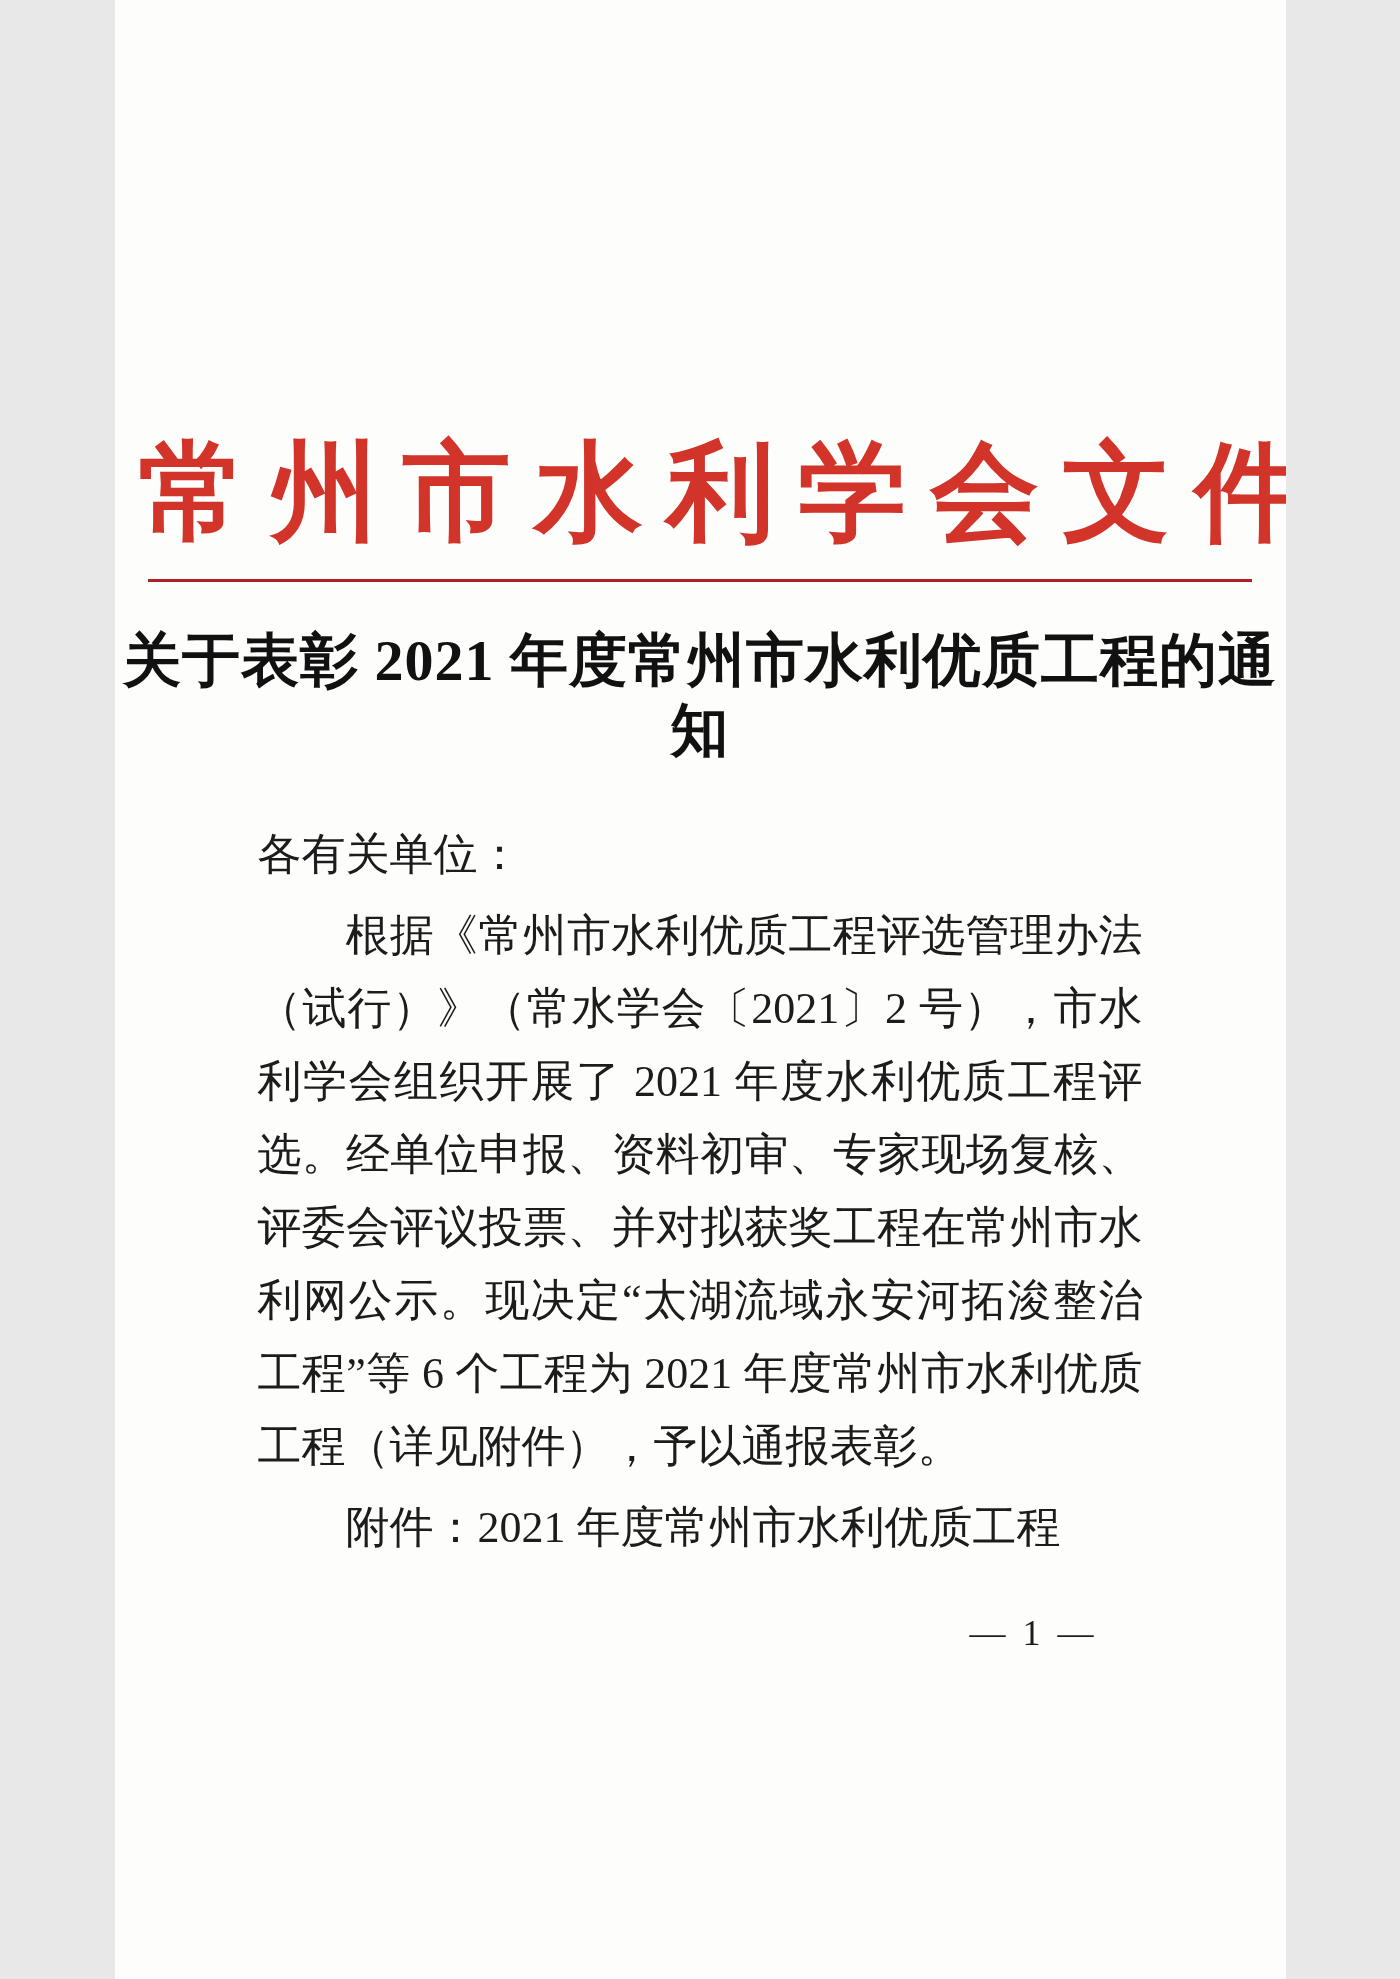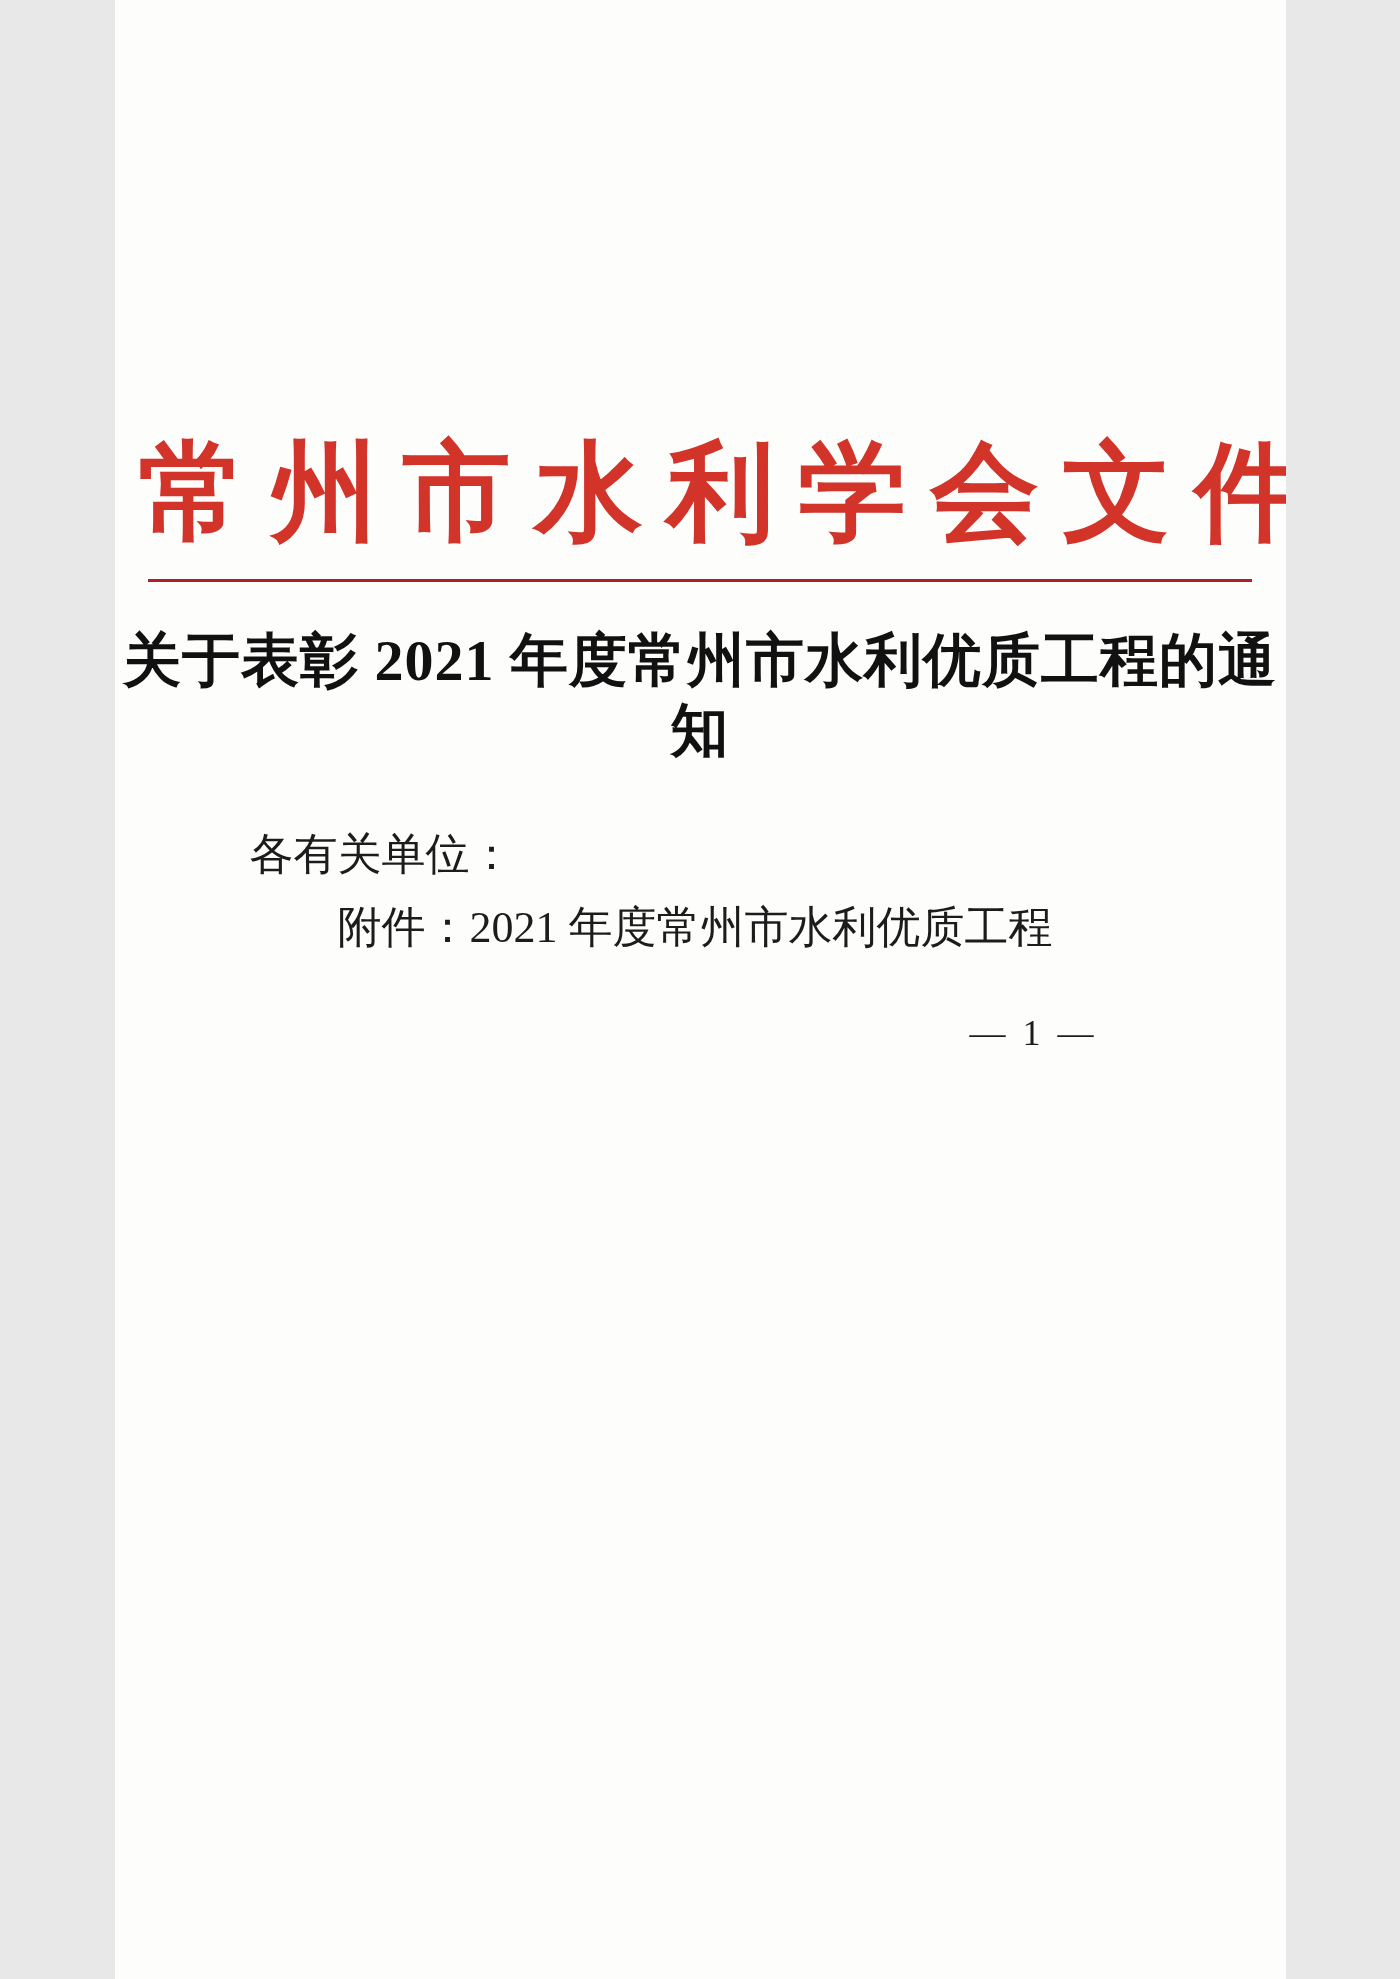--- a/index.html
+++ b/index.html
@@ -53,21 +53,21 @@
   }
   .body-text {
     margin-top: 52px;
     padding: 0 135px;
     font-size: 44px;
     line-height: 73px;
     text-align: justify;
     text-justify: inter-ideograph;
   }
   .body-text p {
-    margin: 0;
+    margin: 8px;
   }
   .para-indent {
     text-indent: 2em;
   }
   .attachment-line {
     margin-top: 76px;
   }
   .page-number {
     margin-top: 48px;
     padding-right: 188px;
@@ -84,18 +84,19 @@
 
   <div class="org-title">常州市水利学会文件</div>
 
 
   <div class="red-rule"></div>
 
   <div class="notice-title">关于表彰 2021 年度常州市水利优质工程的通知</div>
 
   <div class="body-text">
     <p>各有关单位：</p>
+    <p class="para-indent">根据《常州市水利优质工程评选管理办法（试行）》（常水学会〔2021〕2 号），市水利学会组织开展了 2021 年度水利优质工程评选。经单位申报、资料初审、专家现场复核、评委会评议投票、并对拟获奖工程在常州市水利网公示。现决定“太湖流域永安河拓浚整治工程”等 6 个工程为 2021 年度常州市水利优质工程（详见附件），予以通报表彰。</p>
     <p class="para-indent attachment-line">附件：2021 年度常州市水利优质工程</p>
   </div>
 
   <div class="page-number">— 1 —</div>
 
 </div>
 
 </body></html>

